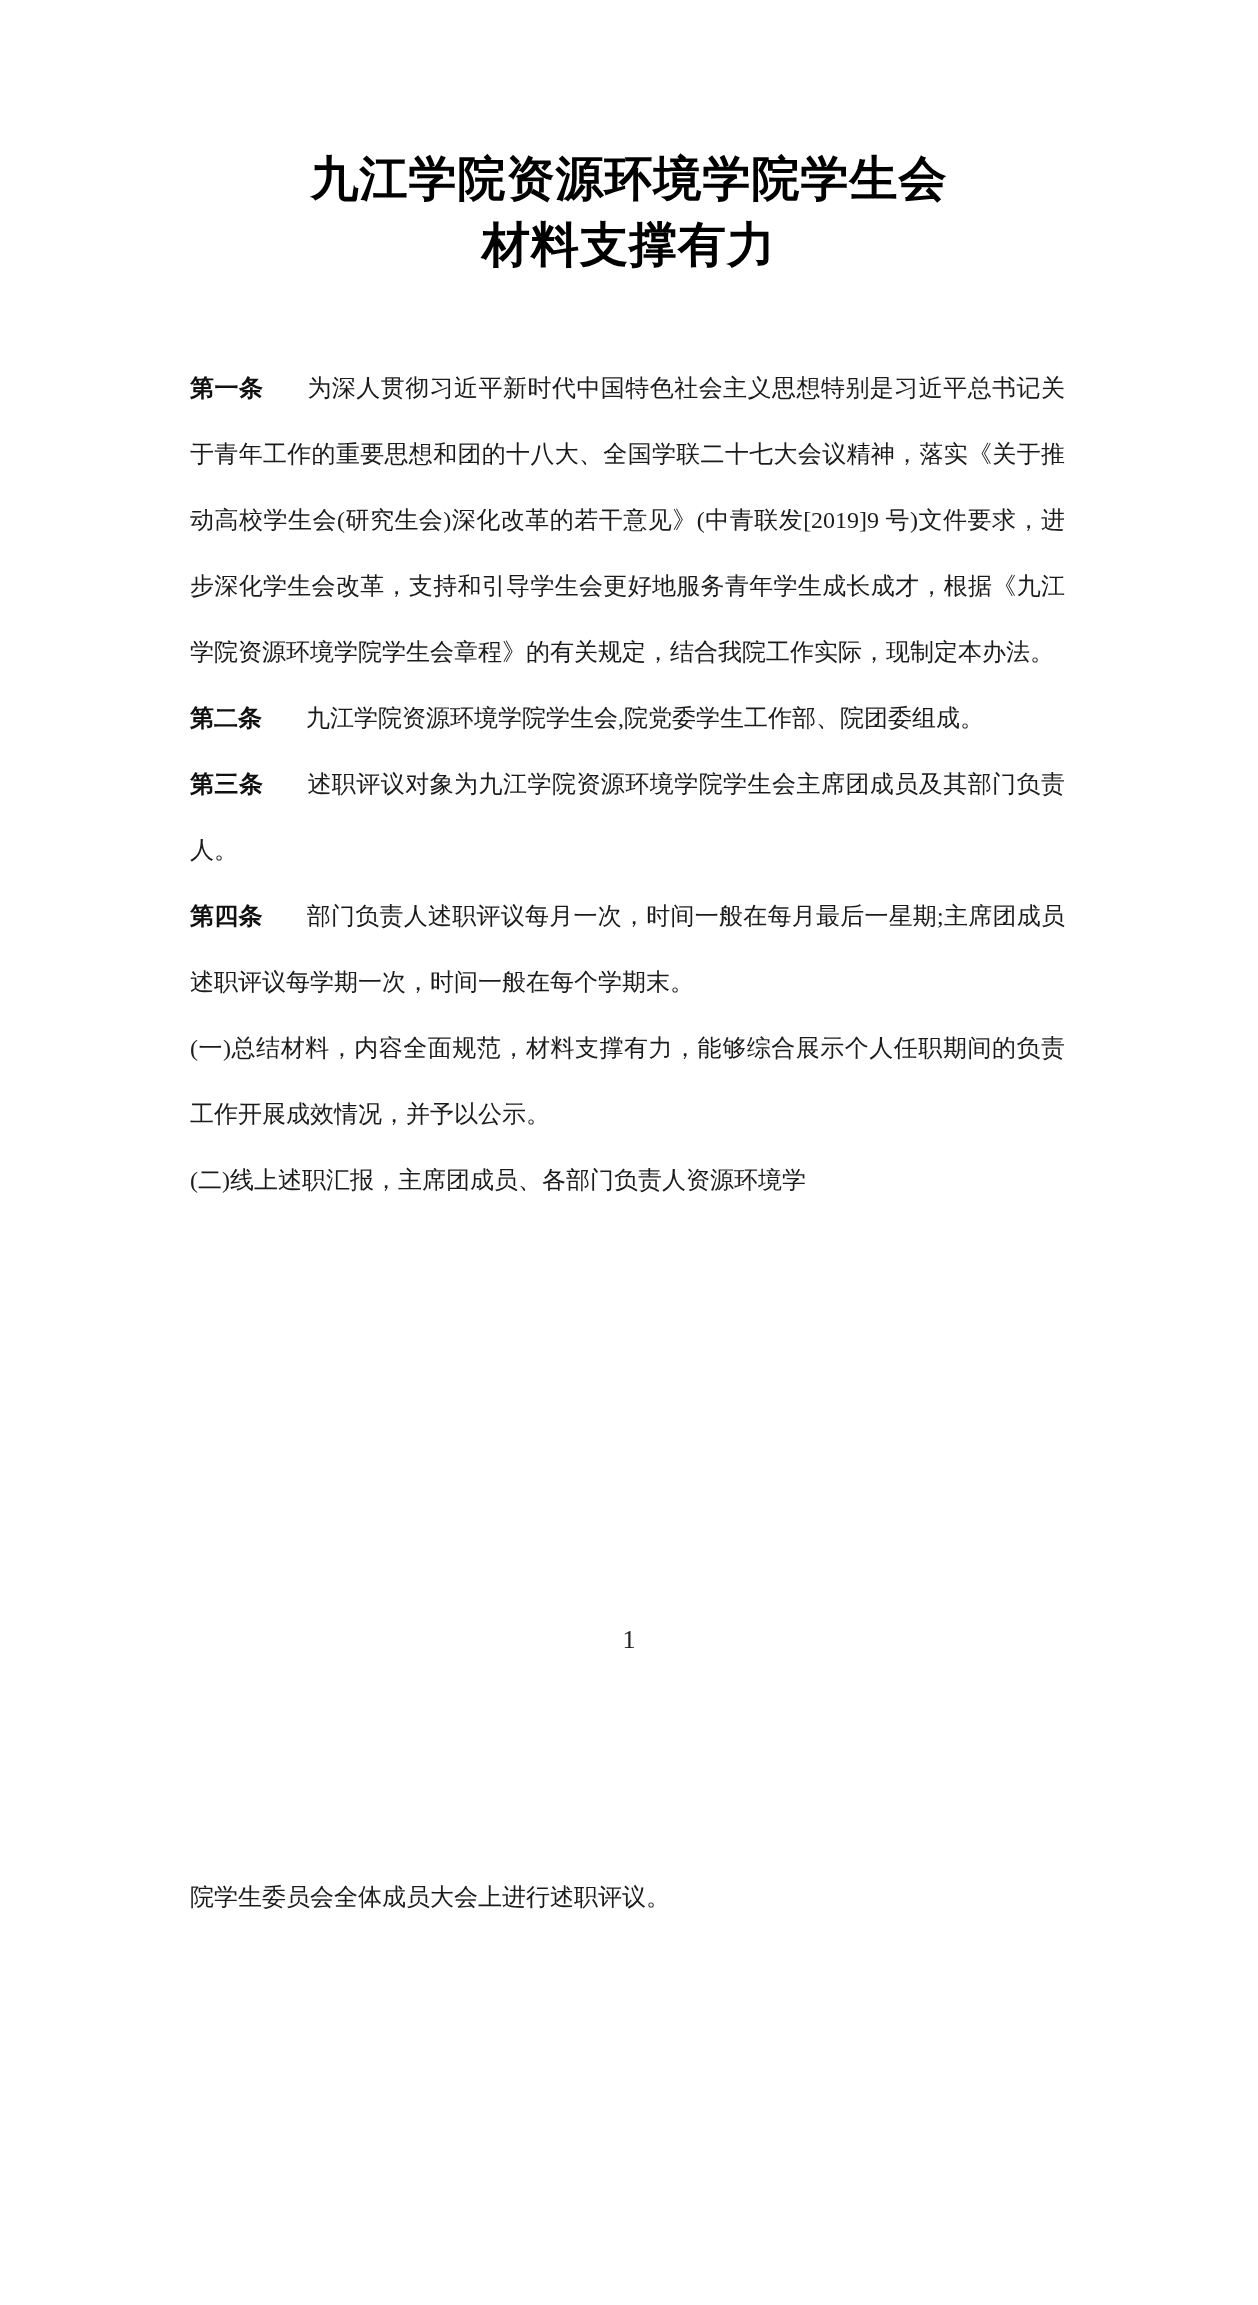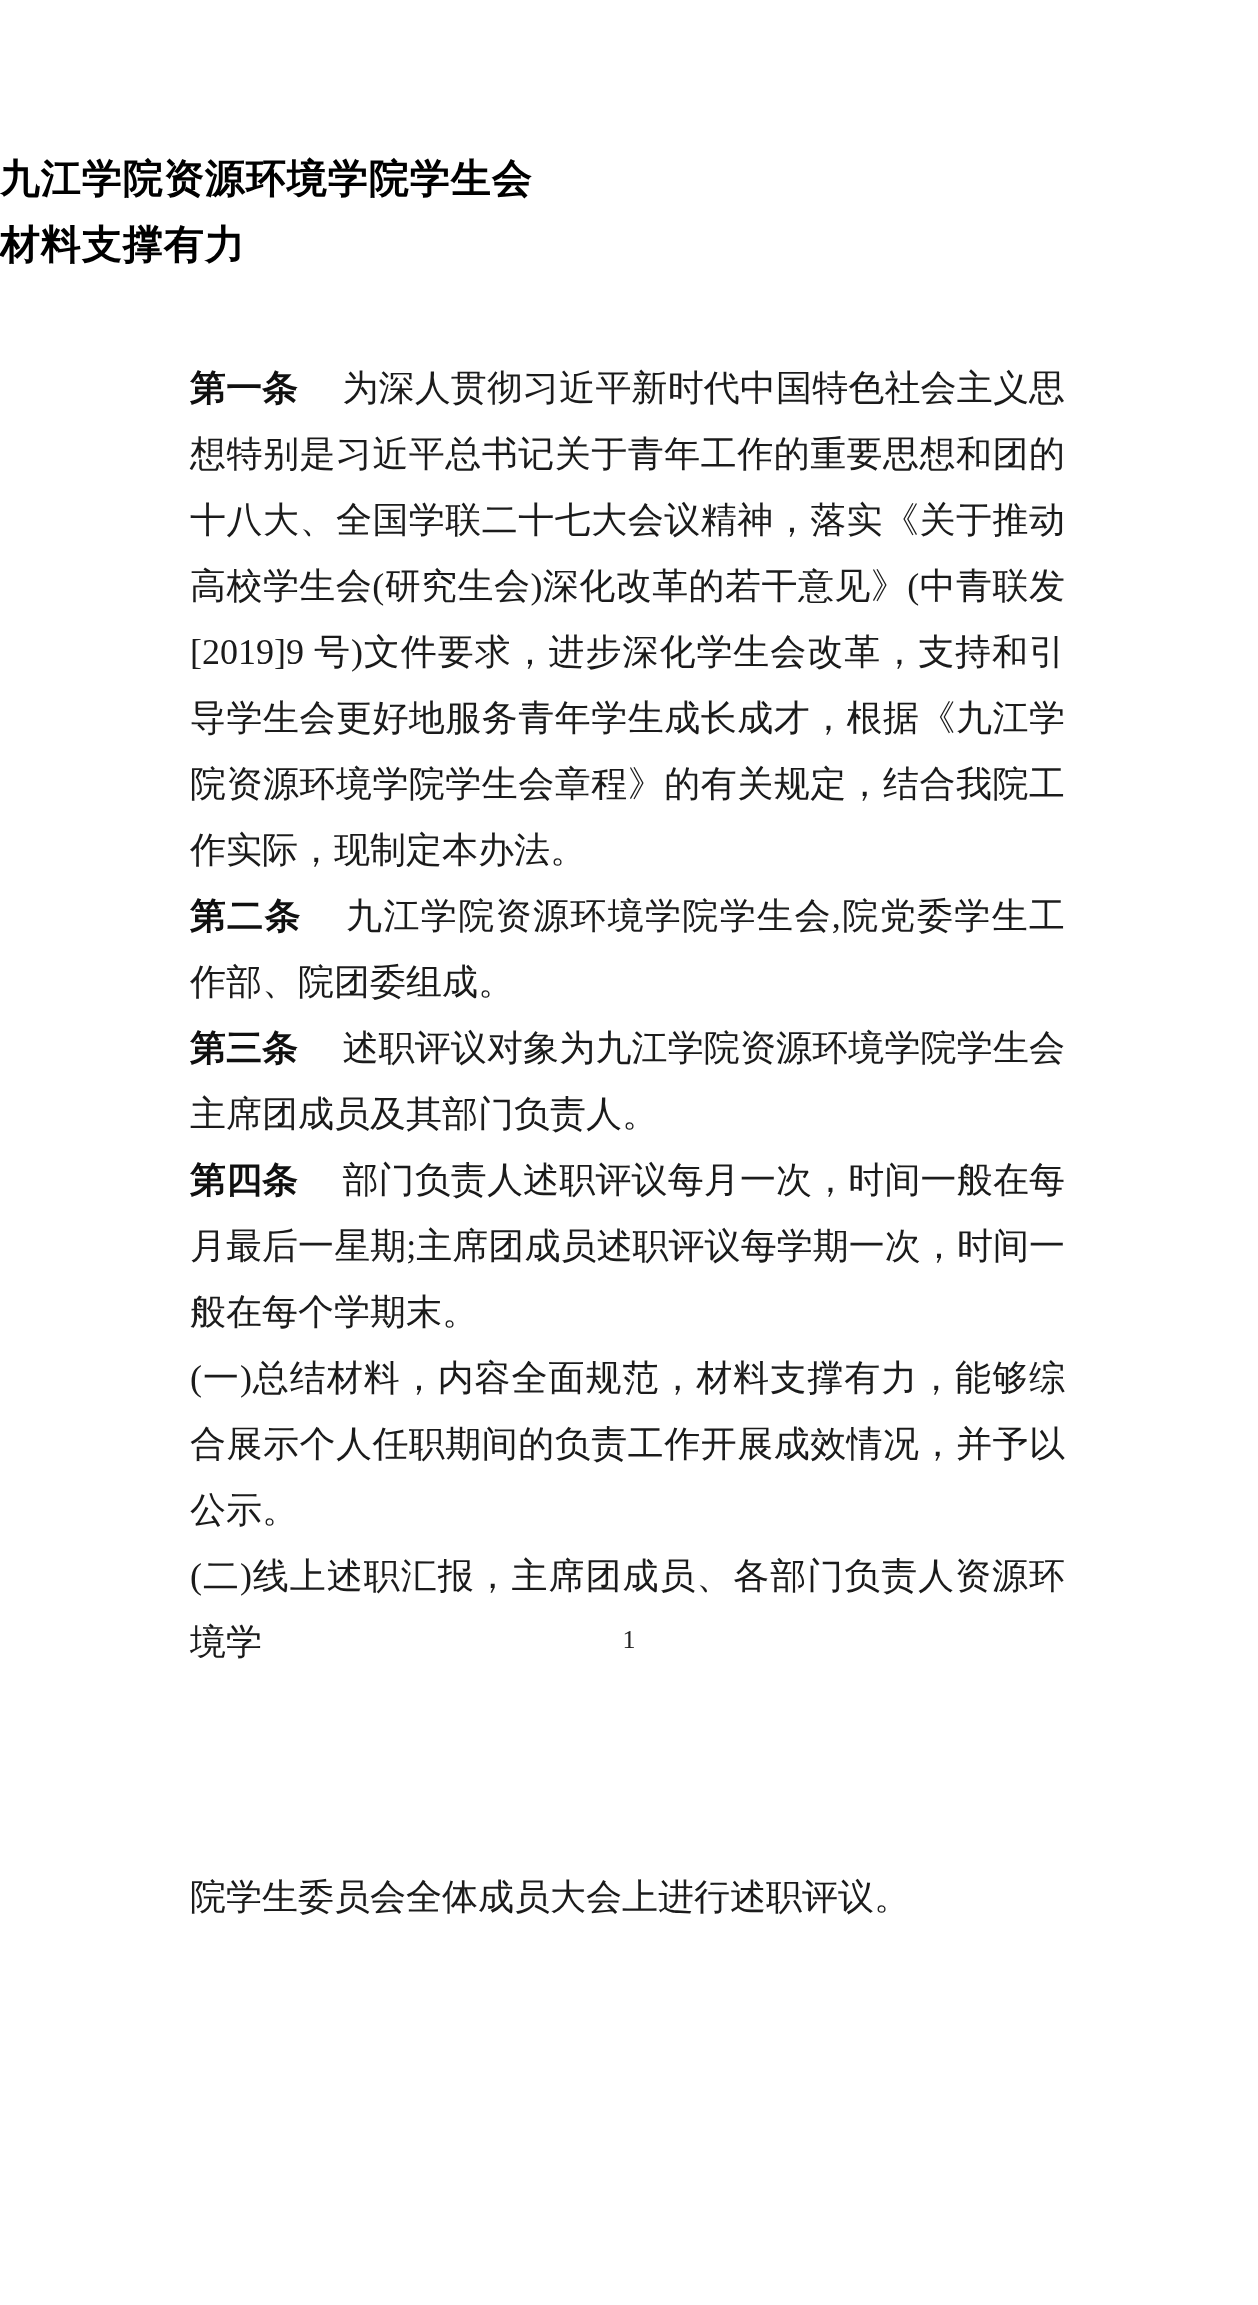--- a/index.html
+++ b/index.html
@@ -14,34 +14,35 @@
     background: #ffffff;
     font-family: "Liberation Serif", serif;
     color: #1b1b1b;
     overflow: hidden;
   }
   .doc-title {
     position: absolute;
     top: 146px;
     left: 0;
     width: 100%;
+    text-align: center;
     font-weight: bold;
     color: #000000;
-    font-size: 40px;
+    font-size: 48px;
     line-height: 66px;
   }
   .doc-title .title-line {
     display: block;
     letter-spacing: 1px;
   }
   .body-block {
     position: absolute;
     left: 190px;
     width: 875px;
-    font-size: 36px;
+    font-size: 24px;
     line-height: 66px;
     text-align: justify;
     text-justify: inter-ideograph;
     color: #1b1b1b;
   }
   #body-page1 { top: 355px; }
   #body-page2 { top: 1864px; }
   .body-block p {
     margin: 0;
     padding: 0;

